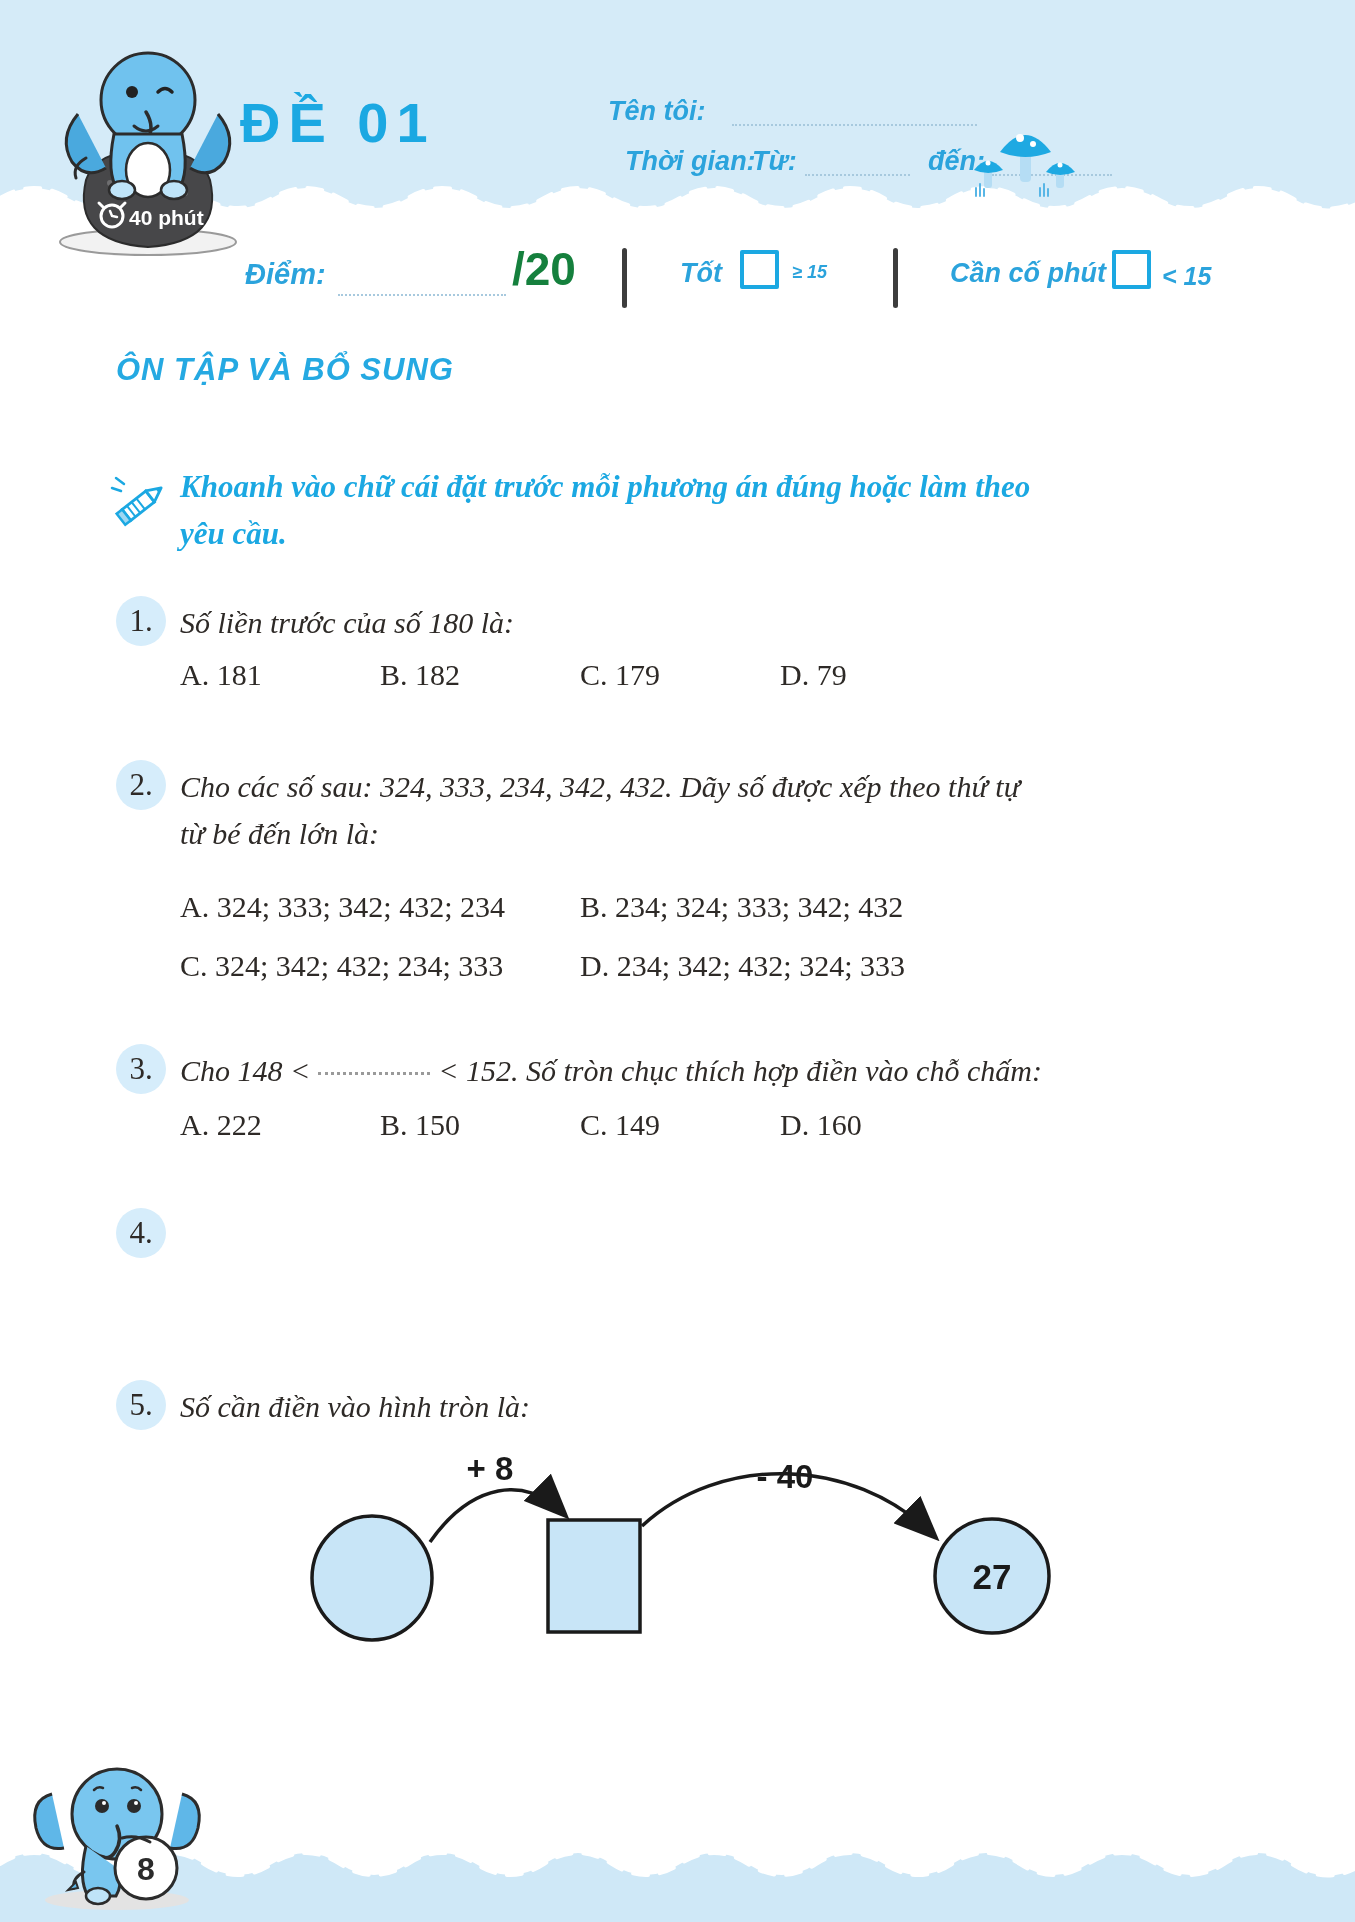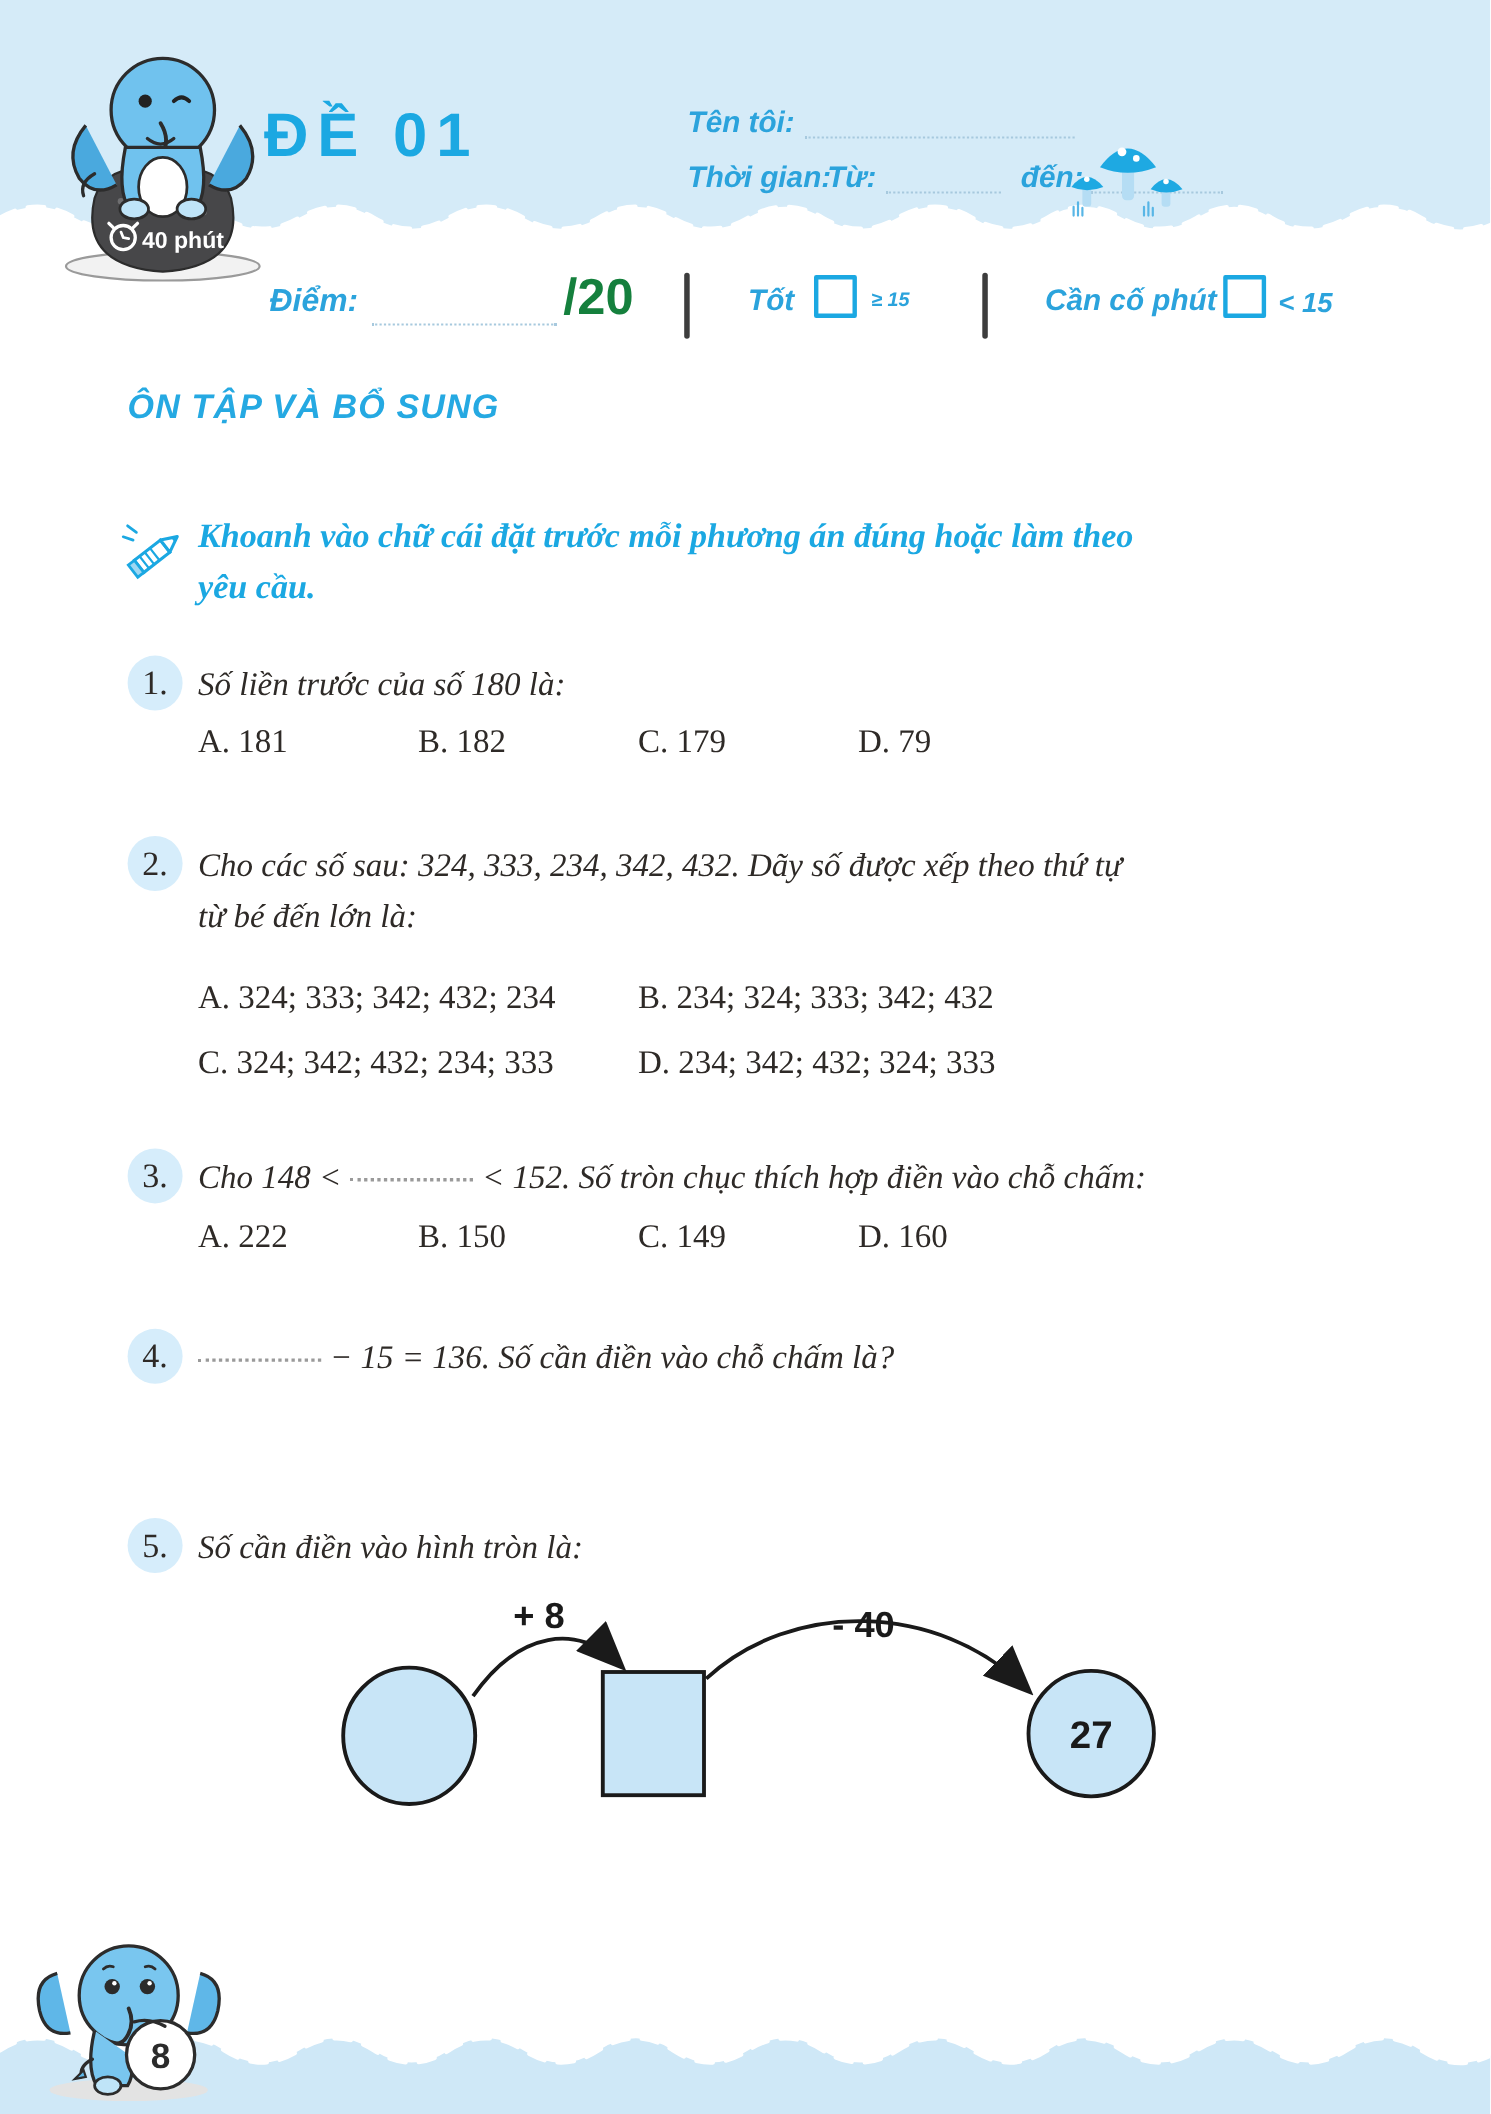--- a/index.html
+++ b/index.html
@@ -72,21 +72,21 @@
     <g>
       <circle cx="62" cy="198" r="11" fill="none" stroke="#ffffff" stroke-width="3"></circle>
       <path d="M60,193 l2,5 l5,1" fill="none" stroke="#ffffff" stroke-width="2.5" stroke-linecap="round"></path>
       <path d="M53,189 l-4,-4 M71,189 l4,-4" stroke="#ffffff" stroke-width="3" stroke-linecap="round"></path>
     </g>
     <text x="79" y="207" font-family="Liberation Sans,sans-serif" font-size="21" font-weight="700" fill="#ffffff">40 phút</text>
   </svg>
 
   <div class="de-title">ĐỀ 01</div>
 
-  <span class="abs hlabel" style="left:625px;top:96px;">Tên tôi:</span>
+  <span class="abs hlabel" style="left:608px;top:96px;">Tên tôi:</span>
   <span class="abs dotline" style="left:732px;top:118px;width:245px;"></span>
   <span class="abs hlabel" style="left:625px;top:146px;">Thời gian:</span>
   <span class="abs hlabel" style="left:752px;top:146px;">Từ:</span>
   <span class="abs dotline" style="left:805px;top:168px;width:105px;"></span>
   <span class="abs hlabel" style="left:928px;top:146px;">đến:</span>
   <span class="abs dotline" style="left:992px;top:168px;width:120px;"></span>
 
   <svg class="abs" style="left:970px;top:126px;" width="110" height="72" viewBox="0 0 110 72">
     <rect x="50" y="24" width="11" height="32" rx="4" fill="#b5ddf4"></rect>
     <path d="M30,26 Q55,-8 81,26 Q55,36 30,26 Z" fill="#1ea9e2"></path>
@@ -150,23 +150,20 @@
     <span>Cho 148 &lt;</span><span class="blank"></span><span>&lt; 152. Số tròn chục thích hợp điền vào chỗ chấm:</span>
   </div>
   <div class="opts4" style="top:1108px;">
     <span>A. 222</span>
     <span>B. 150</span>
     <span>C. 149</span>
     <span>D. 160</span>
   </div>
 
   <div class="qnum" style="top:1208px;">4.</div>
-  <div class="qtext" style="top:1212px;">
-    <span class="blank" style="margin-left:0;"></span><span>− 15 = 136.  Số cần điền vào chỗ chấm là?</span>
-  </div>
 
   <div class="qnum" style="top:1380px;">5.</div>
   <div class="qtext" style="top:1384px;">Số cần điền vào hình tròn là:</div>
 
   <svg class="diagram" viewBox="0 0 800 215">
     <defs>
       <marker id="arr" markerWidth="13" markerHeight="11" refX="10" refY="5.5" orient="auto">
         <polygon points="0,0 13,5.5 0,11" fill="#1a1a1a"></polygon>
       </marker>
     </defs>

